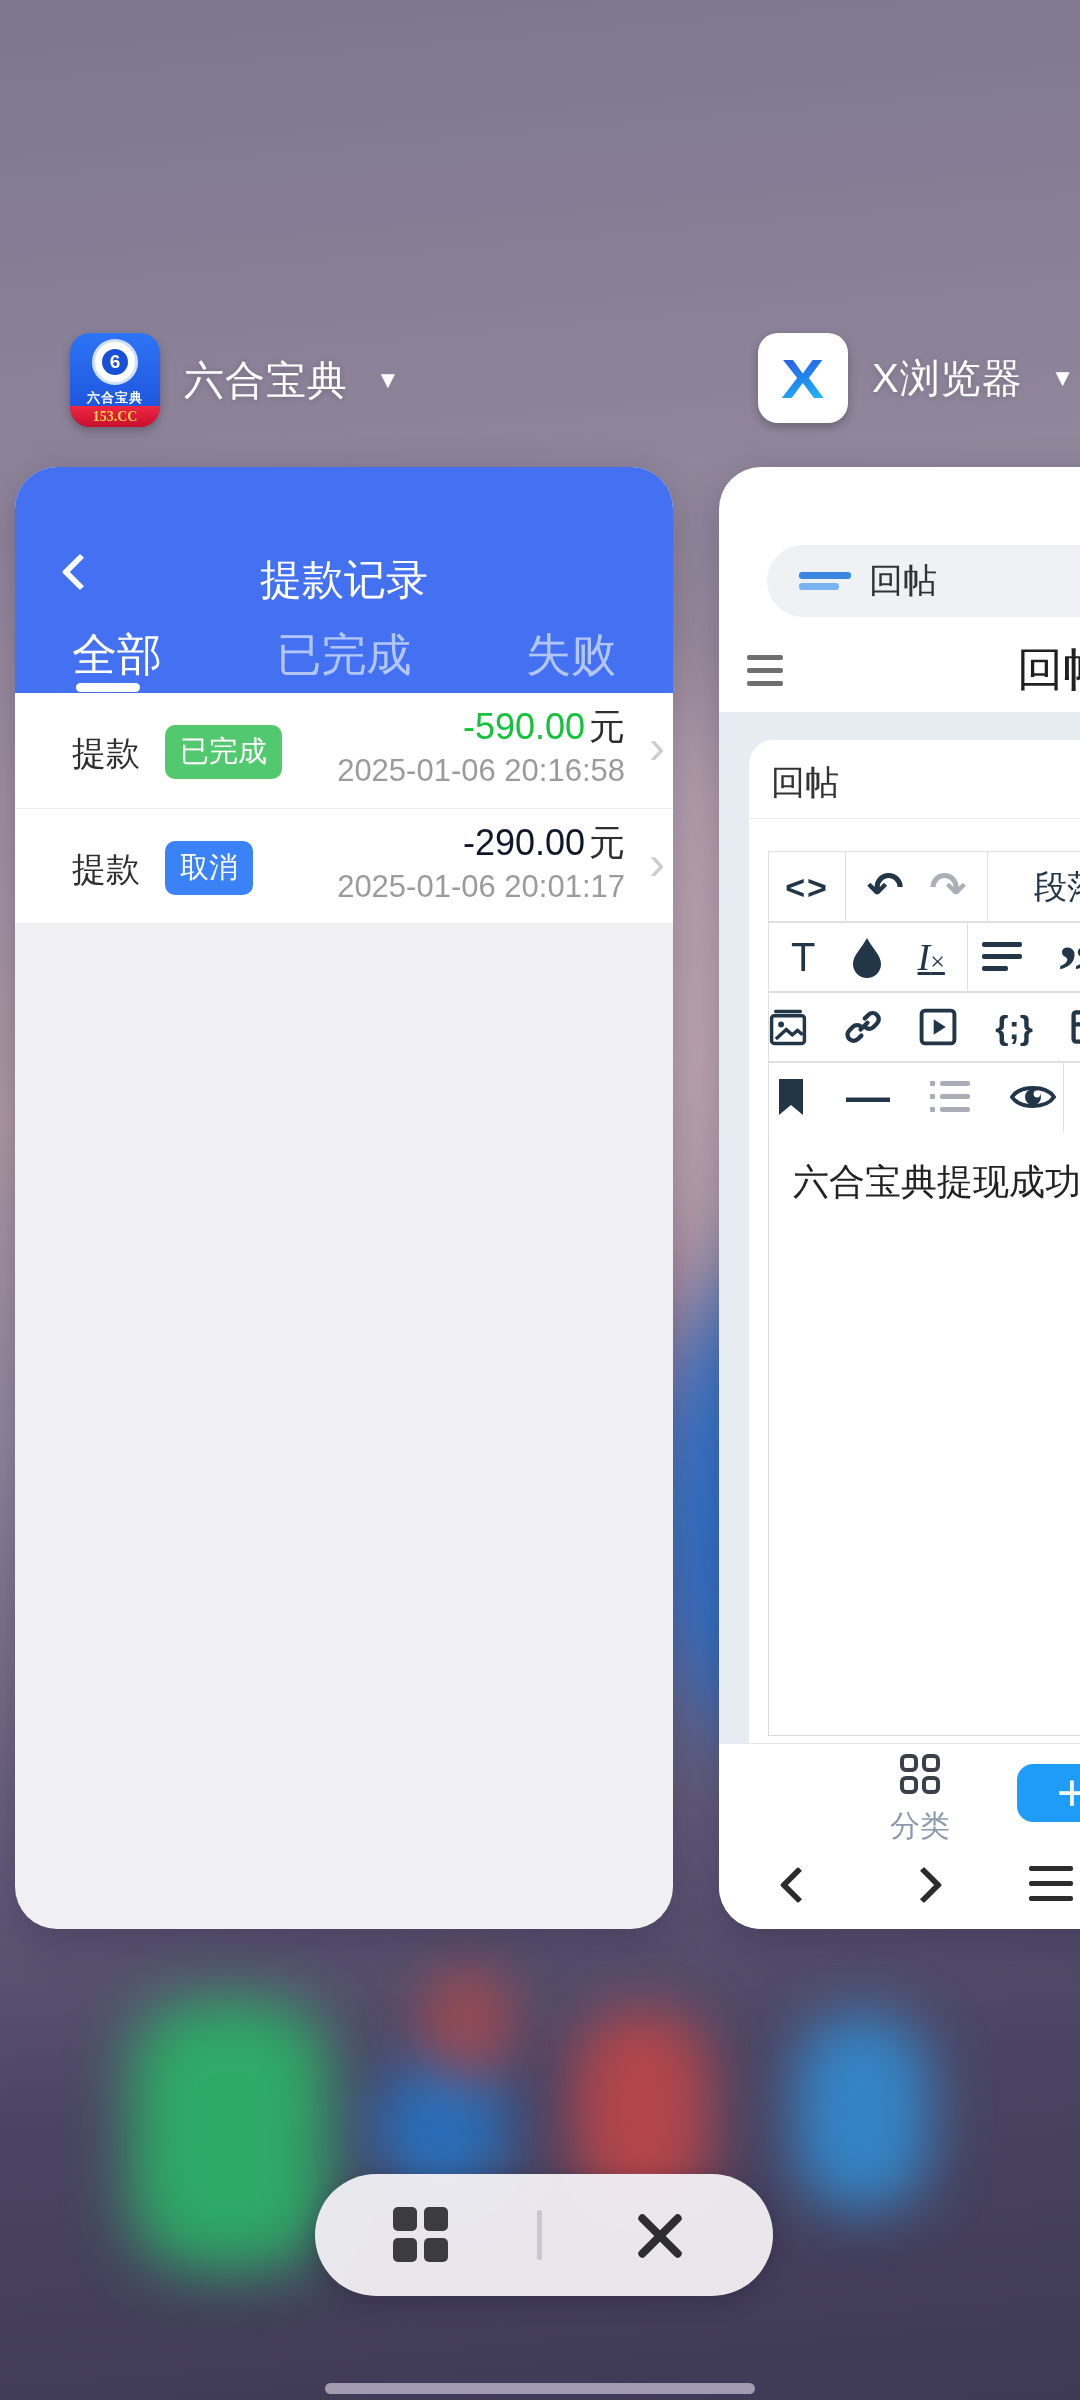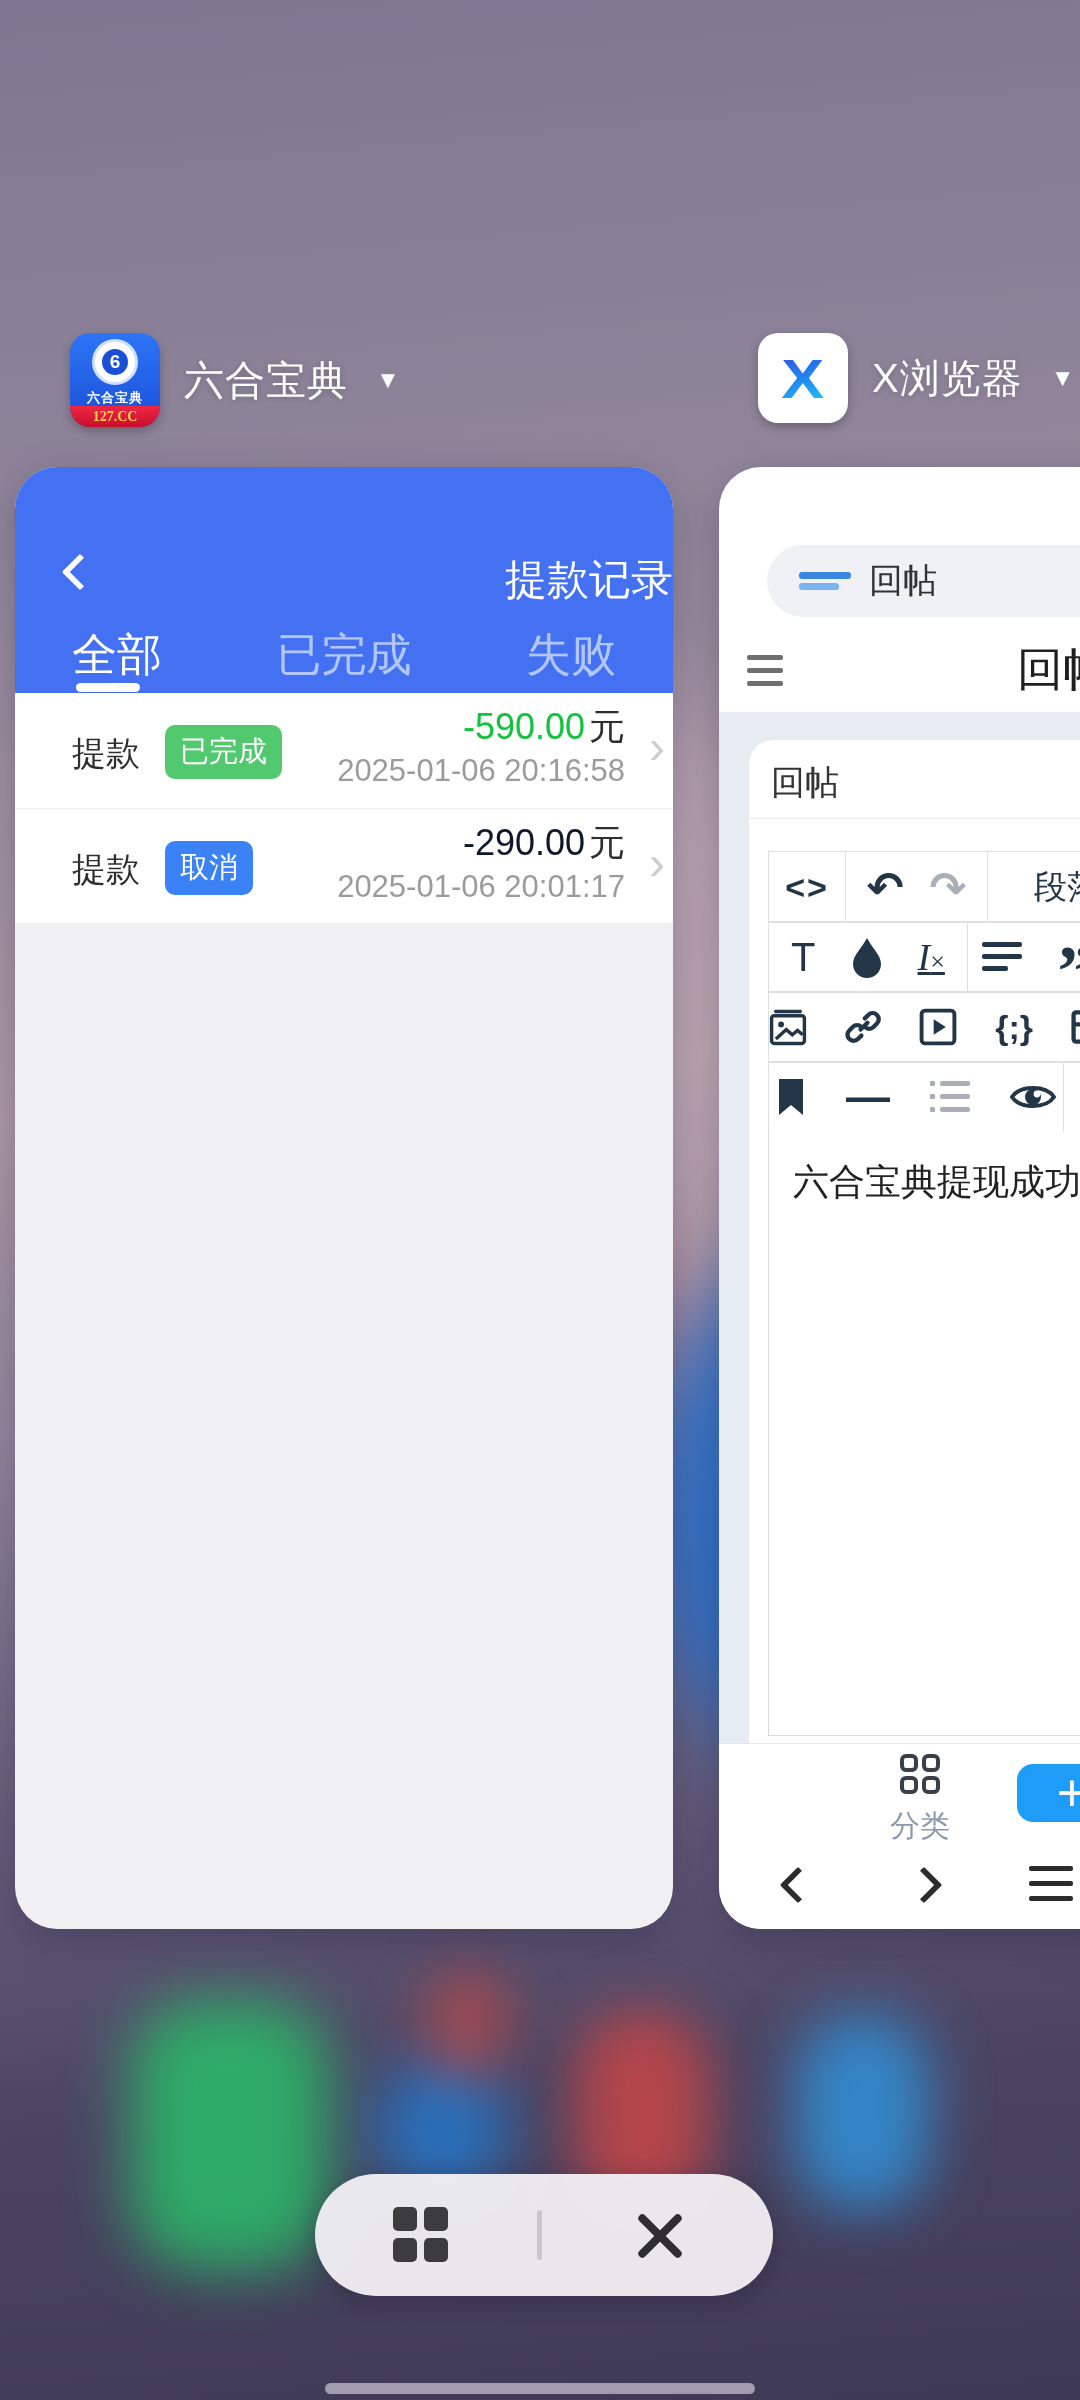--- a/index.html
+++ b/index.html
@@ -41,21 +41,21 @@
   .xb-x { font-size:56px; font-weight:bold; color:#1d6ef2;
           background:linear-gradient(160deg,#2b5fe8 20%,#1f8df0 55%,#27c4f2 90%);
           -webkit-background-clip:text; background-clip:text; -webkit-text-fill-color:transparent; transform:scaleX(1.15); }
 
   
   .card { position:absolute; top:467px; height:1462px; border-radius:42px; box-shadow:0 12px 40px rgba(30,25,60,.30); }
   .card-left { left:15px; width:658px; background:#f0f0f2; overflow:hidden; }
   .wd-header { position:absolute; left:0; top:0; right:0; height:226px; background:#4371f2; }
   .wd-back { position:absolute; left:52px; top:92px; width:26px; height:26px;
              border-left:6px solid #fff; border-bottom:6px solid #fff; transform:rotate(45deg); border-radius:2px; }
-  .wd-title { position:absolute; left:0; right:0; top:85px; text-align:right; color:#fff; font-size:42px; font-weight:500; }
+  .wd-title { position:absolute; left:0; right:0; top:85px; text-align:center; color:#fff; font-size:42px; font-weight:500; }
   .wd-tabs { position:absolute; left:57px; right:57px; top:158px; display:flex; justify-content:space-between; font-size:45px; }
   .wd-tab { color:rgba(255,255,255,.60); }
   .wd-tab.active { color:#fff; }
   .wd-underline { position:absolute; left:61px; top:216px; width:64px; height:9px; border-radius:5px; background:#fff; }
   .wd-row { position:absolute; left:0; right:0; height:115px; background:#fff;padding-left:28px; }
   .wd-row.r0 { top:226px; }
   .wd-row.r1 { top:341px; border-top:1px solid #ececec; }
   .wd-type { position:absolute; left:57px; top:38px; font-size:34px; color:#2e2e2e; }
   .wd-badge { position:absolute; left:150px; top:32px; font-size:29px; color:#fff; padding:7px 15px; border-radius:10px; }
   .wd-badge.success { background:#52c96e; }
@@ -140,21 +140,21 @@
 <div class="blob b-red1"></div>
 <div class="blob b-red2"></div>
 <div class="blob b-blu2"></div>
 
 <div class="app-head left">
   <div class="icon-lh">
     <div class="lh-ball">
       <div class="lh-ball-inner">6</div>
     </div>
     <div class="lh-name">六合宝典</div>
-    <div class="lh-badge">127.CC</div>
+    <div class="lh-badge">153.CC</div>
   </div>
   <span class="app-title">六合宝典</span>
   <span class="caret">▼</span>
 </div>
 
 <div class="app-head right">
   <div class="icon-xb">
     <span class="xb-x">X</span>
   </div>
   <span class="app-title">X浏览器</span>

